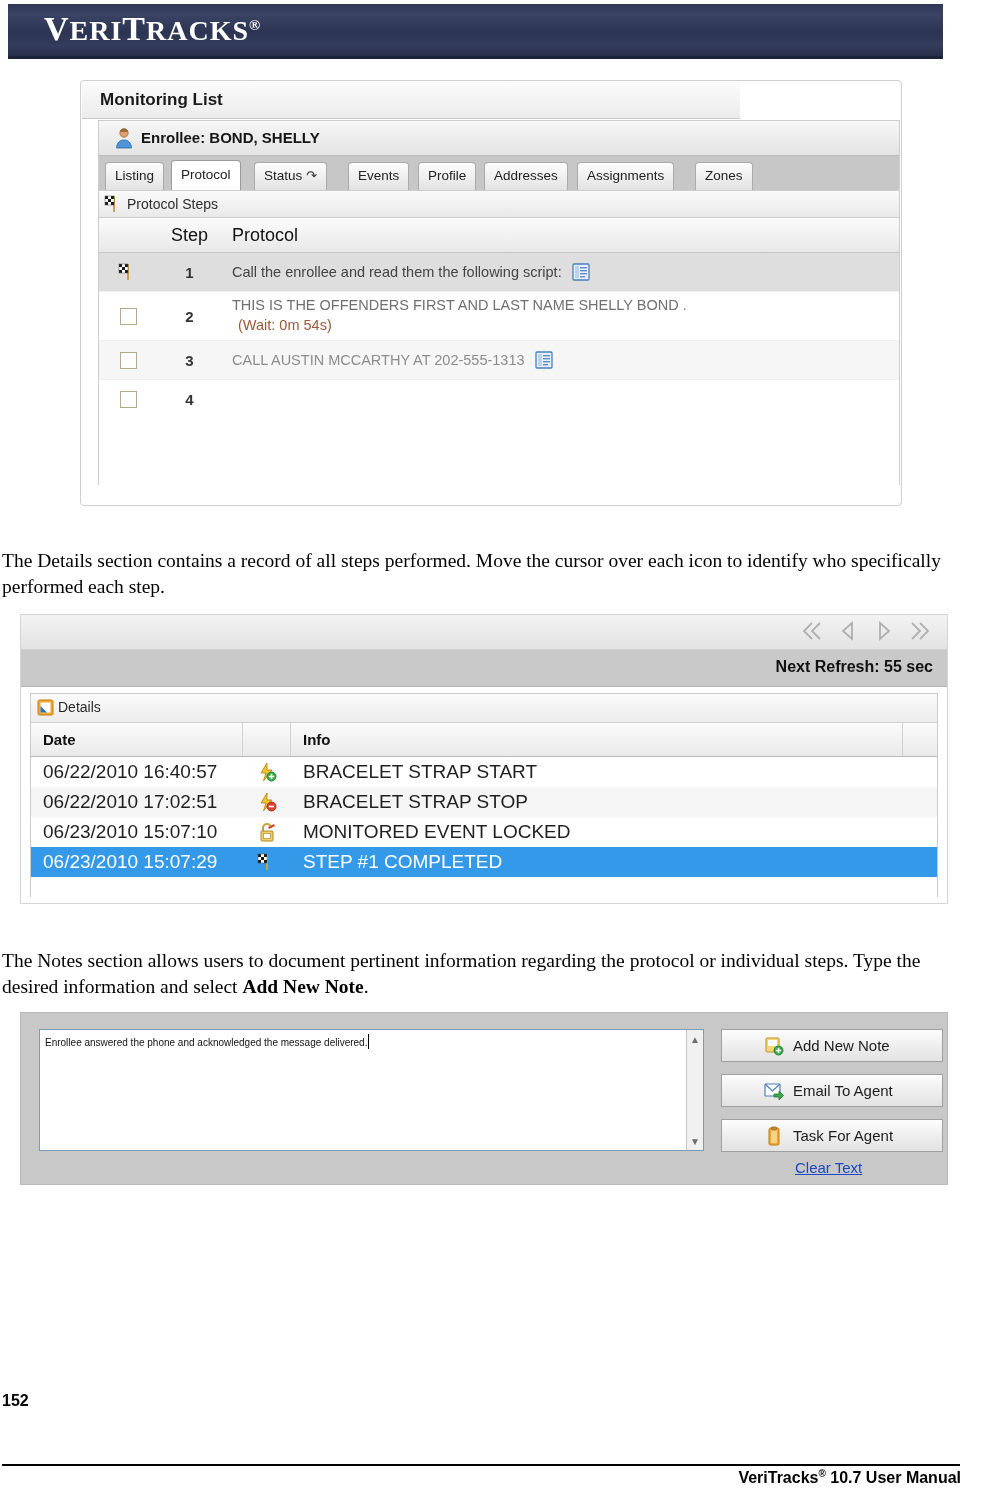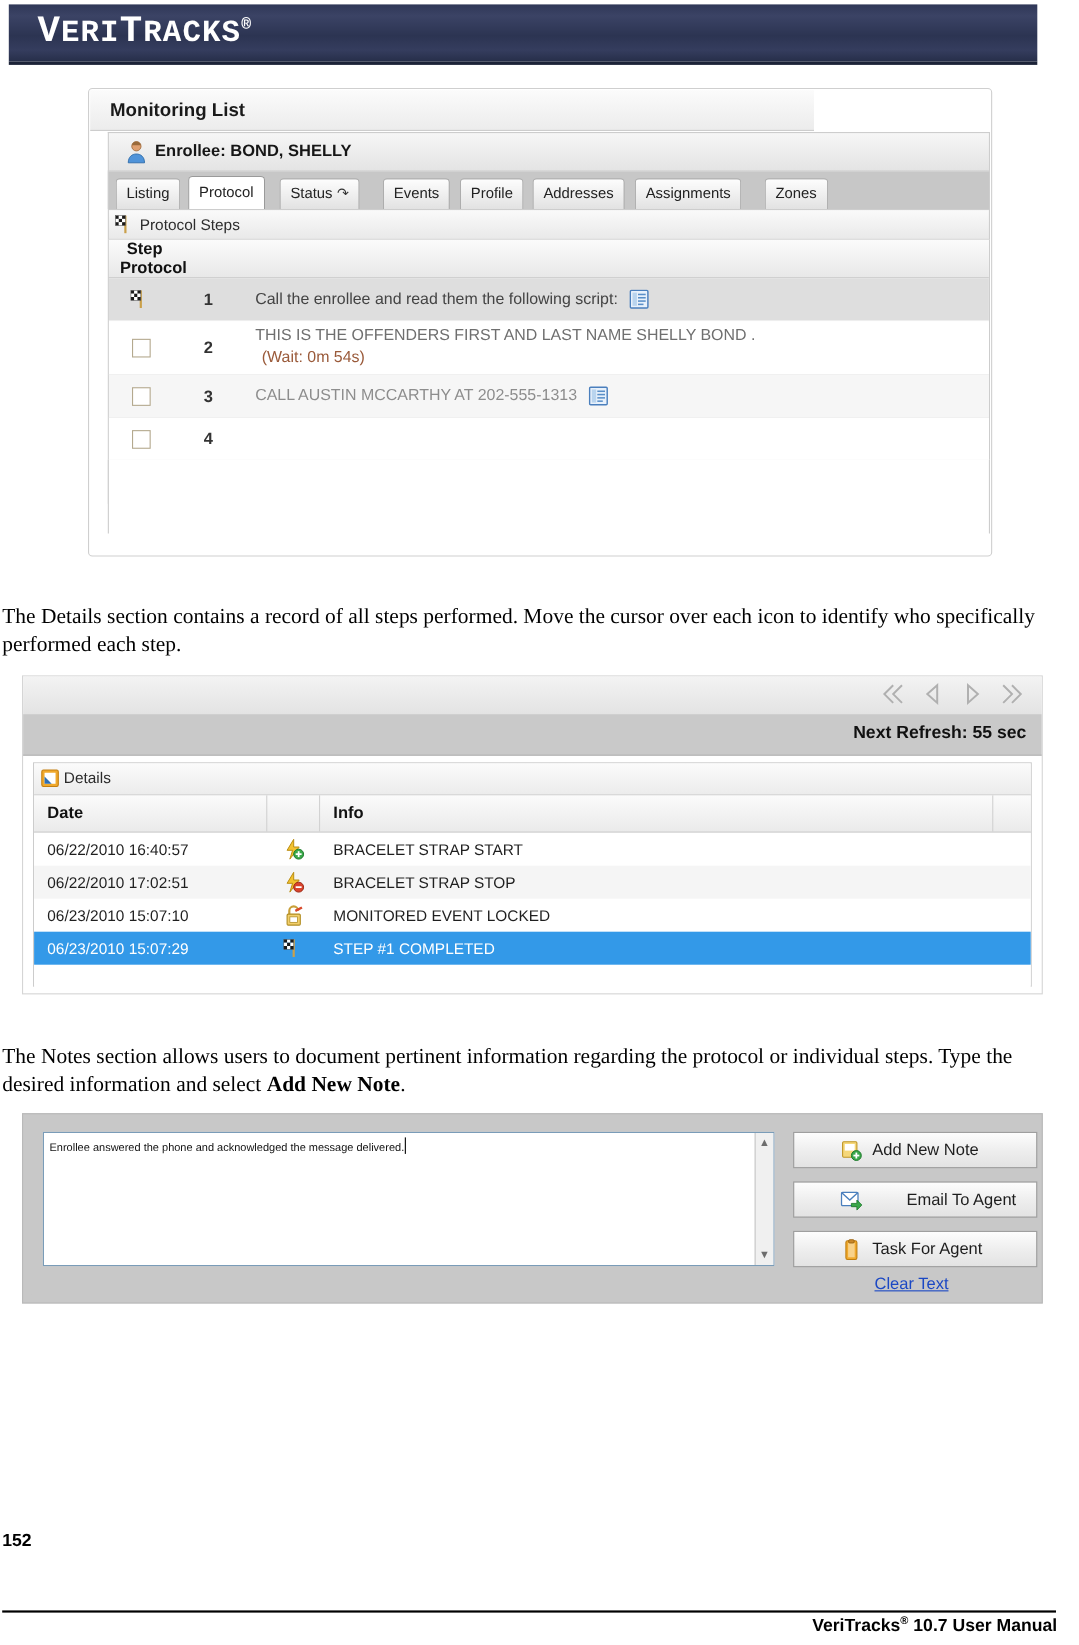--- a/index.html
+++ b/index.html
@@ -20,23 +20,23 @@
   .banner {
     position: absolute;
     left: 8px; top: 4px;
     width: 935px; height: 52px;
     background: linear-gradient(180deg,#2f3757 0%, #3b4365 20%, #2c3452 55%, #353d5e 80%, #262e49 100%);
     border-bottom: 3px solid #1c2338;
     overflow: hidden;
   }
   .banner-logo {
     position: absolute;
-    left: 26px; top: 6px;
+    left: 36px; top: 6px;
     color: #ffffff;
-    font-family: Liberation Mono, monospace;
+    font-family: Liberation Serif, serif;
     font-size: 28px;
     font-weight: bold;
     letter-spacing: 1px;
     white-space: nowrap;
   }
   .banner-logo .cap { font-size: 34px; }
   .banner-logo .reg { font-size: 15px; vertical-align: super; }
 
   
   .shot {
@@ -143,21 +143,21 @@
     border-left: 1px solid #cdcdcd;
     border-right: 1px solid #cdcdcd;
     box-sizing: border-box;
   }
   .ml-thead {
     display: flex;
     height: 34px;
     background: linear-gradient(180deg,#fbfbfb 0%, #e8e8e8 100%);
     border-bottom: 1px solid #c6c6c6;
     font-family: "Liberation Sans", sans-serif;
-    font-size: 15px; font-weight: bold; color: #111; flex-direction: column;
+    font-size: 18px; font-weight: normal; color: #111;
   }
   .col-check { width: 58px; flex: none; }
   .col-step  { width: 65px; flex: none; text-align: center; }
   .col-proto { flex: 1 1 auto; padding-left: 10px; }
   .ml-thead > div { display: flex; align-items: center; }
   .ml-thead .col-step { justify-content: center; }
 
   .ml-row {
     display: flex;
     min-height: 38px;
@@ -277,21 +277,21 @@
   .dt-col-icon { width: 48px; flex: none; border-right: 1px solid #d2d2d2; box-sizing: border-box; }
   .dt-col-info { flex: 1 1 auto; padding-left: 12px; display: flex; align-items: center;
                  border-right: 1px solid #d2d2d2; box-sizing: border-box;}
   .dt-col-tail { width: 34px; flex: none; }
 
   .dt-row {
     display: flex;
     height: 30px;
     align-items: center;
     font-family: "Liberation Sans", sans-serif;
-    font-size: 14px;
+    font-size: 19px;
     color: #1f1f1f;
   }
   .dt-row.alt { background: #f5f5f5; }
   .dt-row.sel { background: #3399e8; color: #ffffff; }
   .dt-row .dt-col-date { border-right: none; }
   .dt-row .dt-col-icon { border-right: none; display:flex; align-items:center; justify-content:center; }
   .dt-row .dt-col-info { border-right: none; }
   .dt-row .dt-col-tail { background: #ffffff; }
   .dt-row.sel .dt-col-tail { background: #ffffff; }
   .dt-body { background: #ffffff; height: 142px; }
@@ -353,21 +353,21 @@
     background: linear-gradient(180deg,#fdfdfd 0%, #ededed 55%, #e3e3e3 100%);
     border: 1px solid #9f9f9f;
     box-sizing: border-box;
     font-family: "Liberation Sans", sans-serif;
     font-size: 15px;
     color: #1d1d1d;
     display: flex; align-items: center;
   }
   .notes-btn .bicon { width: 20px; height: 20px; margin-left: 42px; margin-right: 9px; flex: none; }
   #btn-add   { top: 10px; }
-  #btn-email { top: 55px; gap: 31px; }
+  #btn-email { top: 55px; }
   #btn-task  { top: 100px; }
   .clear-link {
     position: absolute; left: 766px; top: 140px;
     font-family: "Liberation Sans", sans-serif;
     font-size: 15px;
     color: #1b48c4;
     text-decoration: underline;
     cursor: pointer;
   }
 

